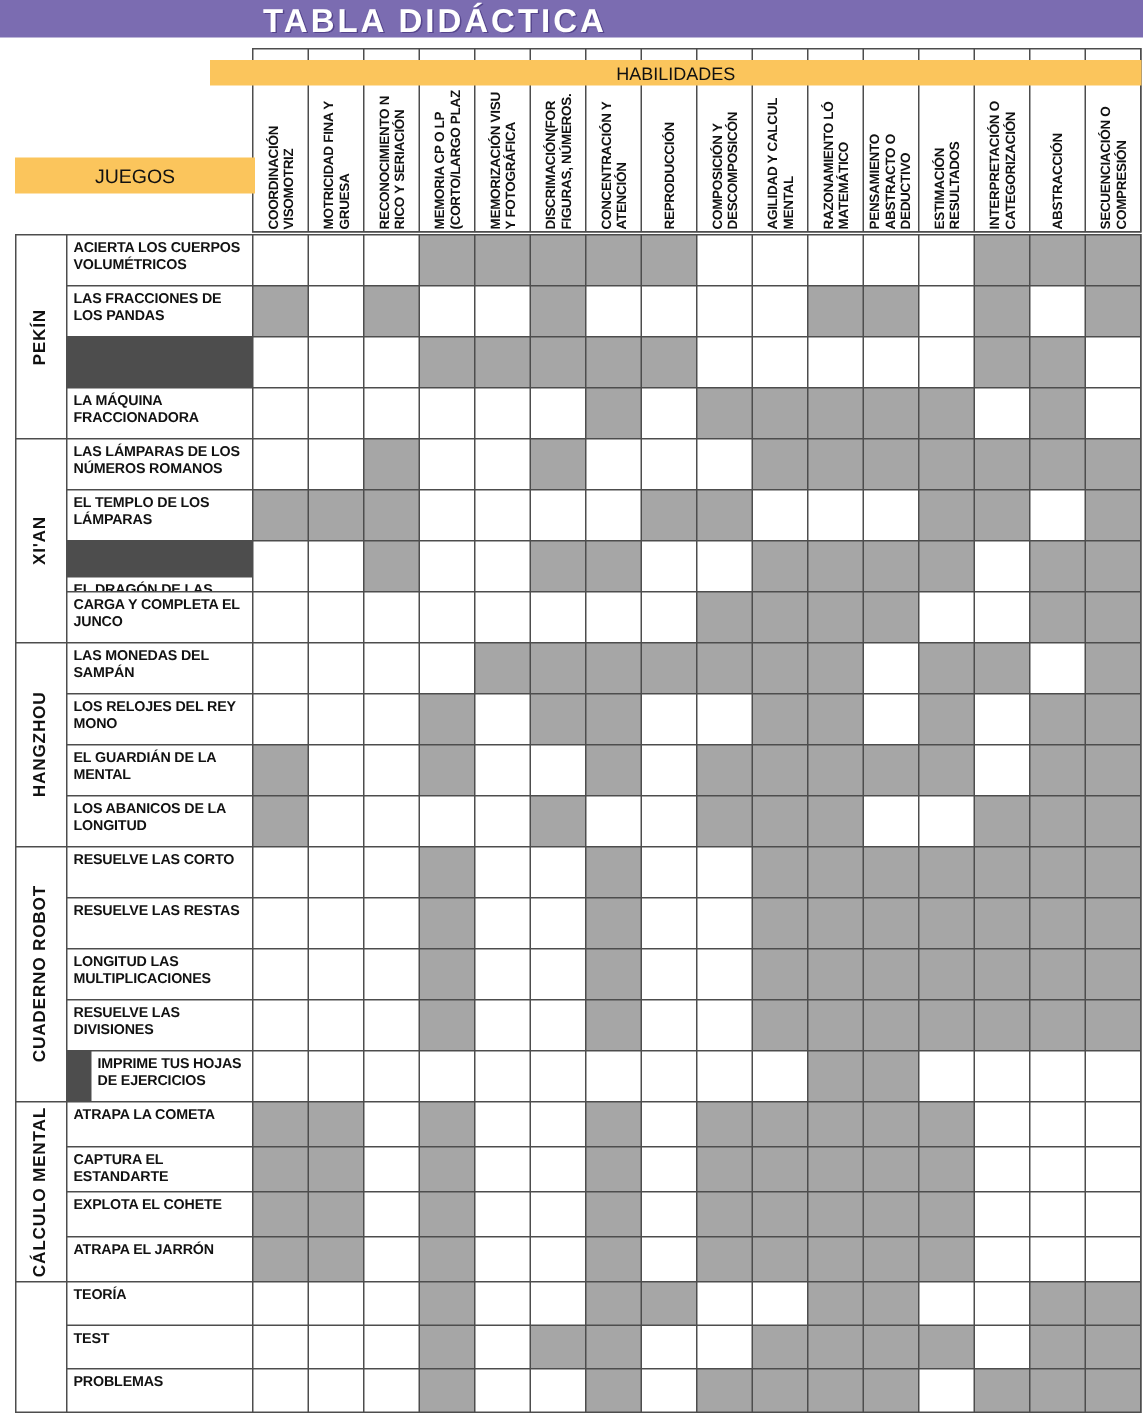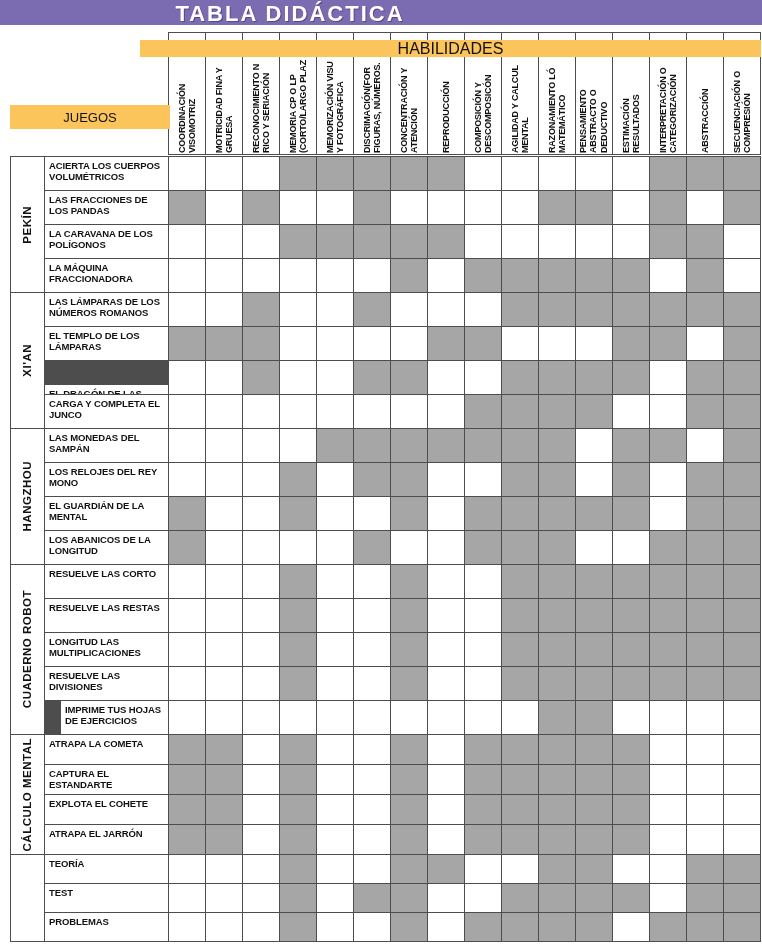--- a/index.html
+++ b/index.html
@@ -15,21 +15,21 @@
   .title-text{
     position:absolute;left:0;top:1px;width:580px;text-align:center;
     color:#ffffff;font-weight:bold;font-size:22px;letter-spacing:2px;
     text-shadow:1px 1px 0 #55458c;
   }
   
   .skills-band{
     position:absolute;left:140px;top:40px;width:621px;height:17px;
     background:var(--orange,#FBC55C);z-index:5;
     display:flex;align-items:center;justify-content:center;
-    font-size:16px;color:#111;
+    font-size:12px;color:#111;
   }
   .games-band{
     position:absolute;left:10px;top:105px;width:160px;height:24px;
     background:var(--orange,#FBC55C);z-index:5;
     display:flex;align-items:center;justify-content:center;
     font-size:13px;color:#111;
   }
   
   .skills-header{
     position:absolute;left:168px;top:32px;width:593px;height:123px;
@@ -176,21 +176,20 @@
         <div class="cell" style="grid-area: 2 / 9;"></div>
         <div class="cell" style="grid-area: 2 / 10;"></div>
         <div class="cell" style="grid-area: 2 / 11;"></div>
         <div class="cell" style="grid-area: 2 / 12;"></div>
         <div class="cell filled" style="grid-area: 2 / 13;"></div>
         <div class="cell filled" style="grid-area: 2 / 14;"></div>
         <div class="cell" style="grid-area: 2 / 15;"></div>
         <div class="cell filled" style="grid-area: 2 / 16;"></div>
         <div class="cell" style="grid-area: 2 / 17;"></div>
         <div class="cell filled" style="grid-area: 2 / 18;"></div>
-        <div class="game-label" style="grid-area: 3 / 2;">LA CARAVANA DE LOS POLÍGONOS</div>
         <div class="cell" style="grid-area: 3 / 3;"></div>
         <div class="cell" style="grid-area: 3 / 4;"></div>
         <div class="cell" style="grid-area: 3 / 5;"></div>
         <div class="cell filled" style="grid-area: 3 / 6;"></div>
         <div class="cell filled" style="grid-area: 3 / 7;"></div>
         <div class="cell filled" style="grid-area: 3 / 8;"></div>
         <div class="cell filled" style="grid-area: 3 / 9;"></div>
         <div class="cell filled" style="grid-area: 3 / 10;"></div>
         <div class="cell" style="grid-area: 3 / 11;"></div>
         <div class="cell" style="grid-area: 3 / 12;"></div>

